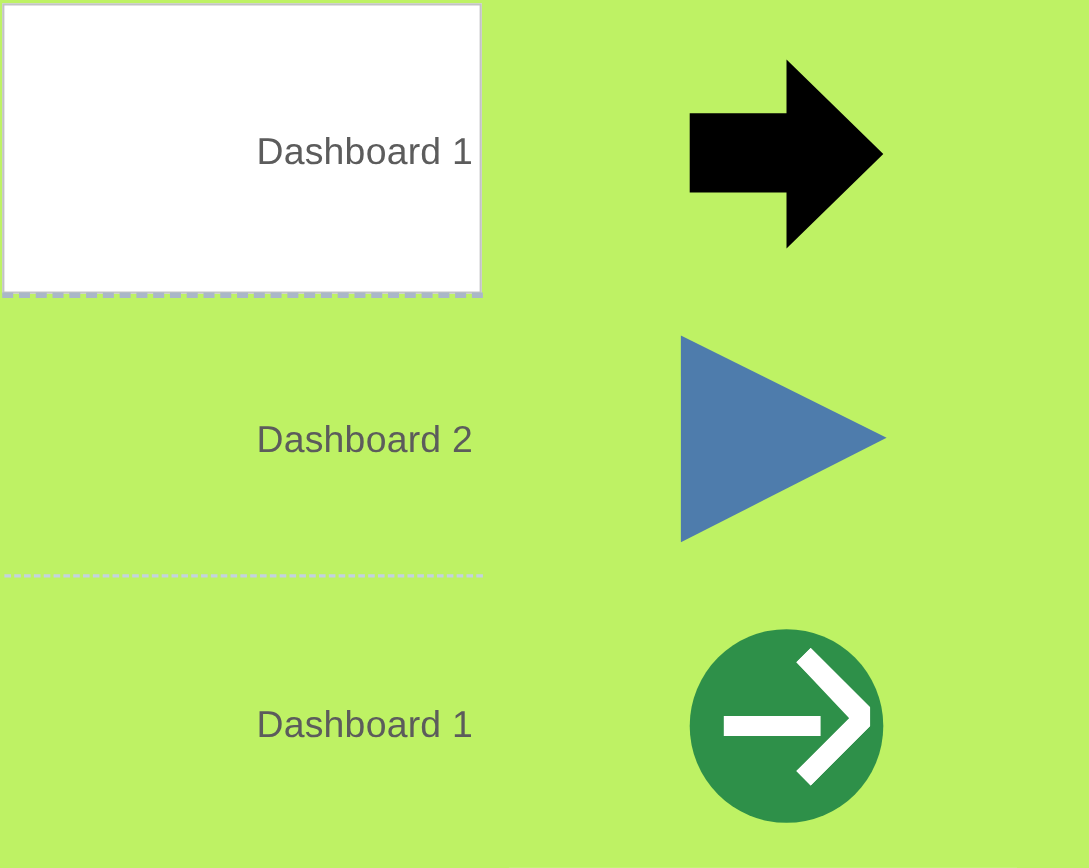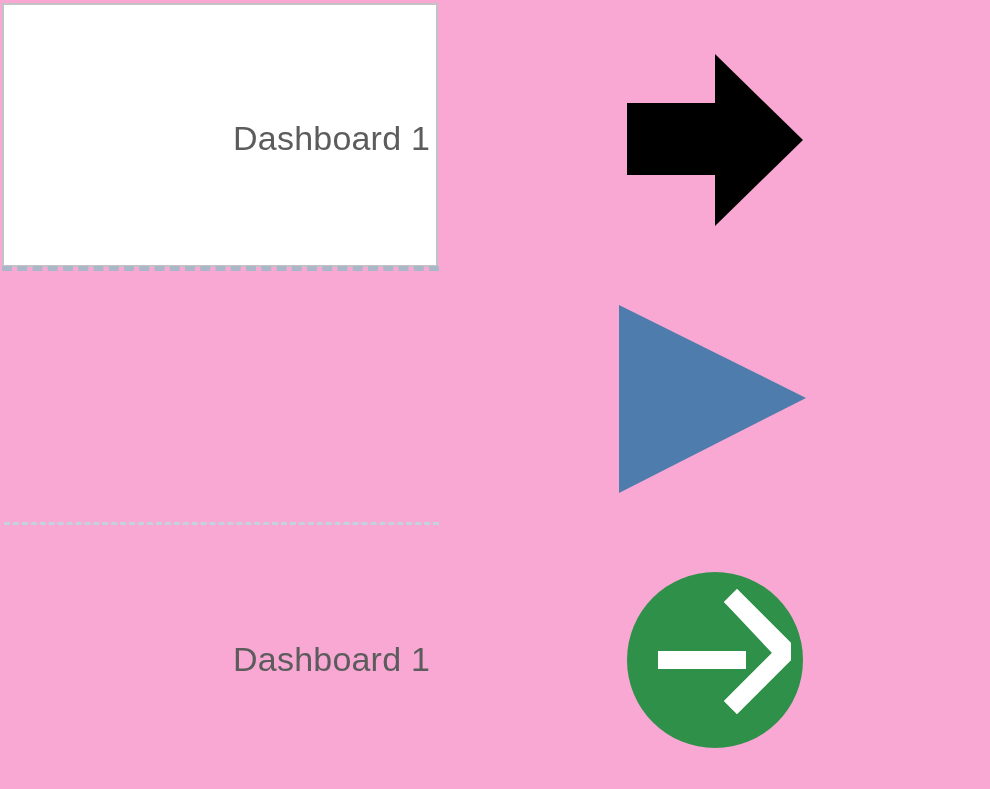--- a/index.html
+++ b/index.html
@@ -8,21 +8,21 @@
     padding: 0;
     background: #ffffff;
   }
   body {
     font-family: "Liberation Sans", sans-serif;
   }
   #canvas {
     position: relative;
     width: 990px;
     height: 789px;
-    background: #f9a8d4;
+    background: #bef264;
     overflow: hidden;
   }
 
   
   .panel-box {
     position: absolute;
     left: 2px;
     top: 3px;
     width: 436px;
     height: 264px;
@@ -89,20 +89,21 @@
   <div class="row-label r1">Dashboard 1</div>
 
   <div class="glyph arrow-black">
     <svg viewBox="0 0 190 190" xmlns="http://www.w3.org/2000/svg" aria-hidden="true">
       <path d="M7 58 L95 58 L95 9 L183 95 L95 181 L95 130 L7 130 Z" fill="#000000"></path>
     </svg>
   </div>
 
   <div class="dashed-rule strong"></div>
 
+  <div class="row-label r2">Dashboard 2</div>
 
   <div class="glyph triangle">
     <svg viewBox="0 0 200 202" xmlns="http://www.w3.org/2000/svg" aria-hidden="true">
       <path d="M7 7 L194 100 L7 195 Z" fill="#4e7cac"></path>
     </svg>
   </div>
 
   <div class="dashed-rule light"></div>
 
   <div class="row-label r3">Dashboard 1</div>

